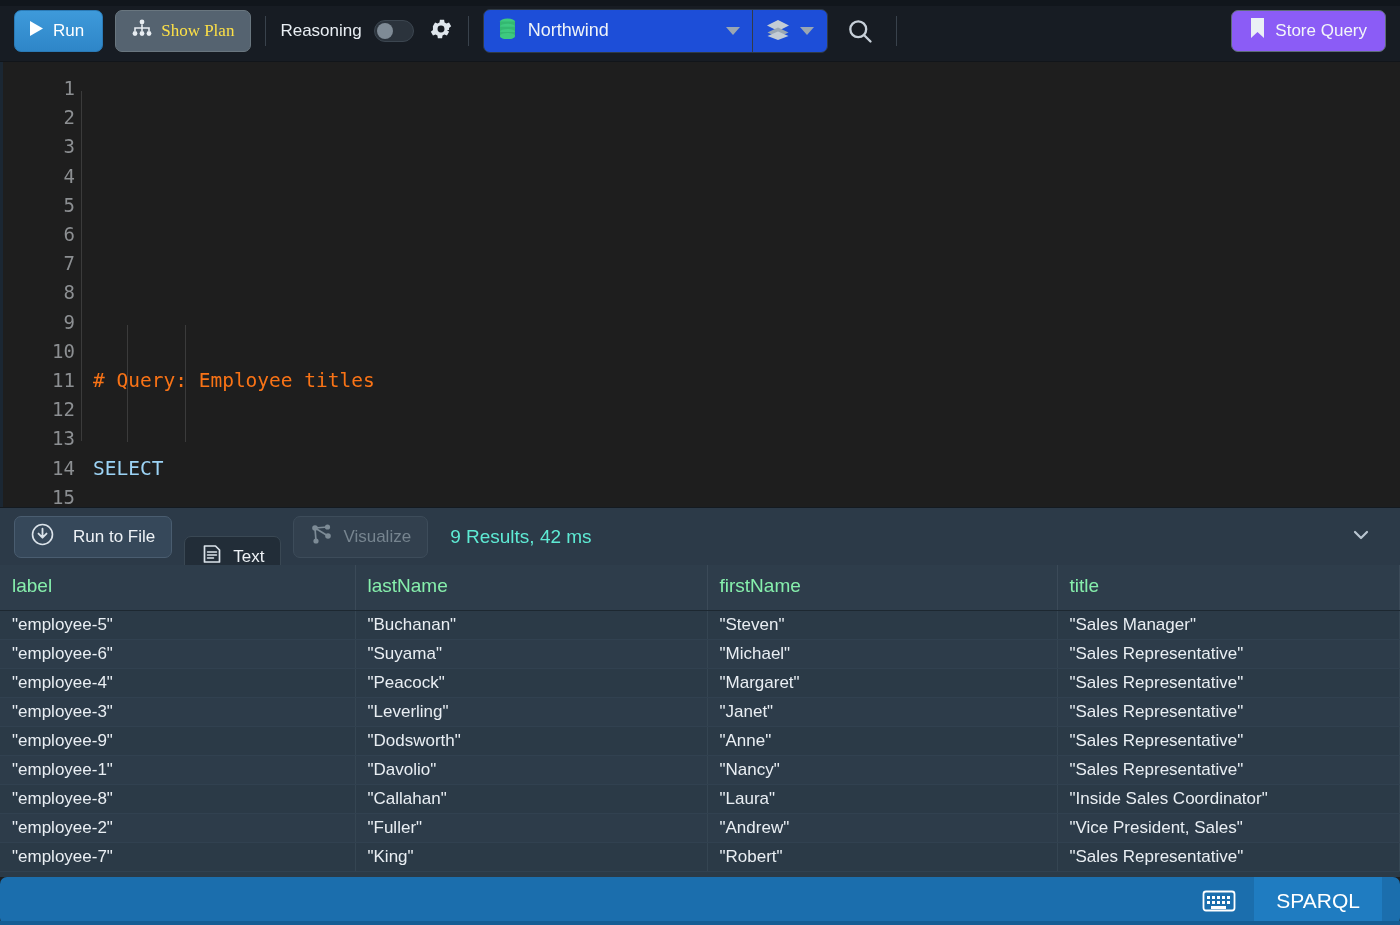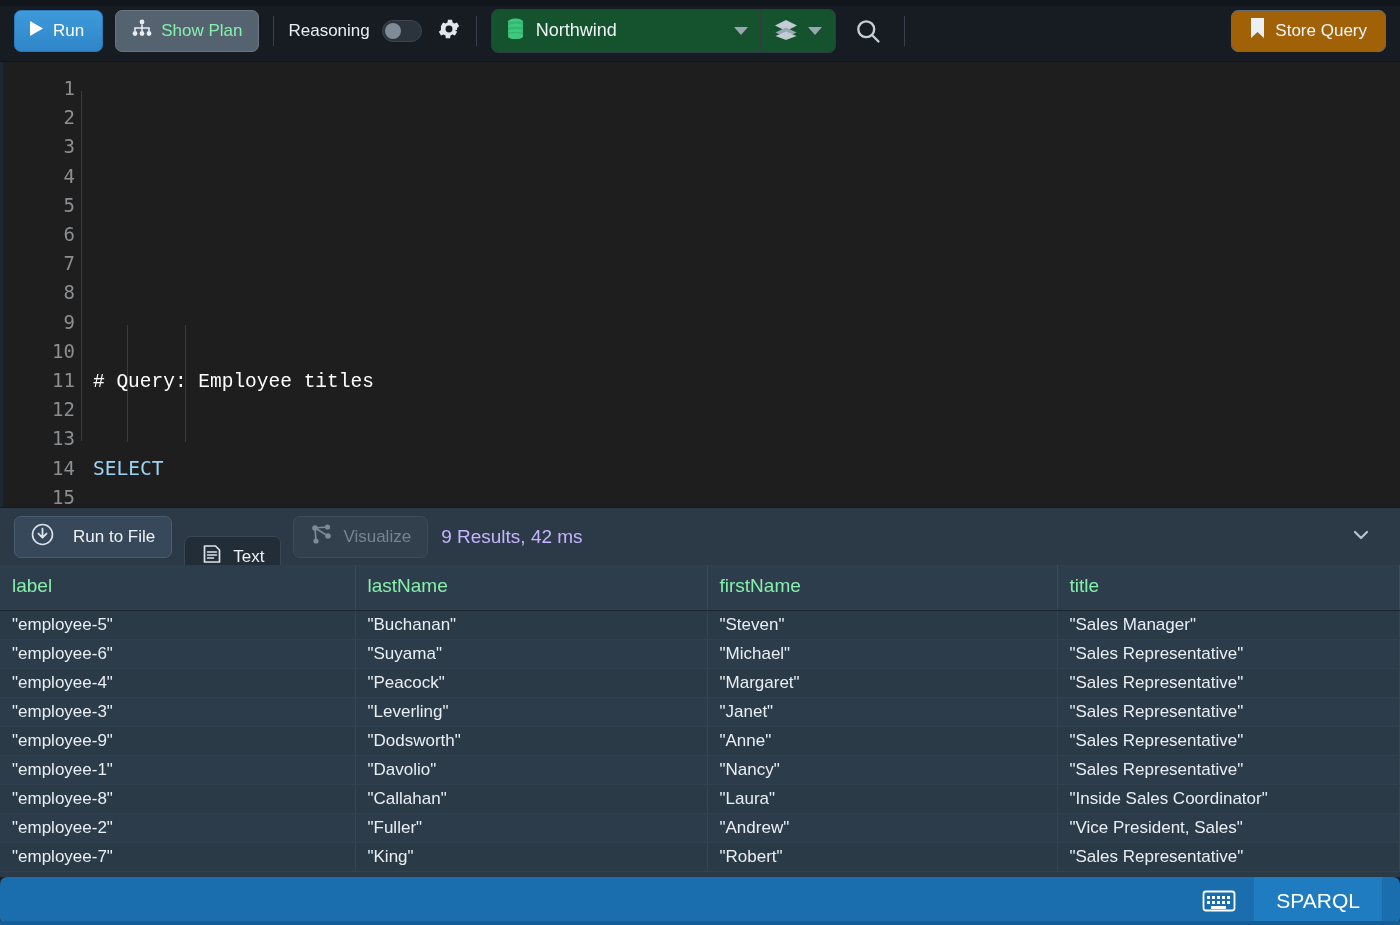--- a/index.html
+++ b/index.html
@@ -49,21 +49,22 @@
   }
   .tb-btn.primary {
     background: linear-gradient(#3e9ada, #2e86c8);
     color: #ffffff;
     border: 1px solid #2a7ab6;
     padding: 0 18px 0 14px;
   }
   .tb-btn.ghost {
     background: #556370;
     border: 1px solid #69767f;
-    color: #86efac;
+    color: #fde047;
+    font-family: Liberation Serif, serif;
   }
   .tb-sep {
     width: 1px; height: 30px;
     background: #39424c;
     margin: 0 14px;
   }
   .reasoning-label {
     font-size: 17px; color: #e9eef3;
     margin-right: 12px;
     white-space: nowrap;
@@ -80,21 +81,21 @@
     position: absolute;
     left: 2px; top: 2px;
     width: 16px; height: 16px;
     border-radius: 50%;
     background: #7f8b96;
   }
   .gear { margin-left: 14px; cursor: default; }
   .db-group {
     display: flex;
     align-items: flex-end;
-    background: #14532d;
+    background: #1d4ed8;
     border: 1px solid #2f3a45;
     border-radius: 7px;
     height: 44px;
     overflow: hidden;
   }
   .db-select {
     display: flex; align-items: center;
     gap: 11px;
     padding: 0 12px 0 14px;
     width: 268px;
@@ -125,21 +126,21 @@
     cursor: default;
     display: flex; align-items: center;
   }
   .toolbar-vsep {
     width: 1px; height: 30px;
     background: #39424c;
     margin-left: 22px;
   }
   .spacer { flex: 1 1 auto; }
   .store-btn {
-    background: #a16207;
+    background: #8b5cf6;
     border: 1px solid #5d6b77;
     border-radius: 7px;
     height: 42px;
     display: flex; align-items: center;
     gap: 10px;
     padding: 0 18px;
     font-size: 17px;
     color: #f3f6f9;
     cursor: default;
     white-space: nowrap;
@@ -181,21 +182,21 @@
     white-space: pre;
     position: relative;
   }
   .code .ln { position: relative; height: 29.2px; }
   .indent-guide {
     position: absolute;
     top: 0; bottom: 0;
     width: 1px;
     background: #3b3b3b;
   }
-  .tok-comment { color: #ffffff; font-family: Liberation Mono, monospace; }
+  .tok-comment { color: #f97316; }
   .tok-kw      { color: #9cd3f5; }
 
   
   .results-bar {
     flex: 0 0 auto;
     height: 58px;
     background: #2c3a48;
     display: flex;
     align-items: center;
     padding: 0 14px;
@@ -210,22 +211,22 @@
     padding: 0 16px;
     font-size: 17px;
     color: #eef2f6;
     cursor: default;
     white-space: nowrap;
   }
   .rb-btn.outlined { background: #36485a; border: 1px solid #4a5d70; gap: 19px; }
   .rb-btn.dark     { background: #222d38; border: 1px solid #3a4854; margin-top: 40px; }
   .rb-btn.disabled { background: #32404e; border: 1px solid #3d4c5a; color: #76848f; }
   .results-count {
-    font-size: 19px; color: #c4b5fd;
-    margin-left: 1px;
+    font-size: 19px; color: #5eead4;
+    margin-left: 10px;
     white-space: nowrap;
   }
   .chev-down { margin-left: auto; margin-right: 14px; cursor: default; }
 
   
   .table-wrap {
     flex: 1 1 auto;
     background: #2b3a47;
     overflow: hidden;
     position: relative;

